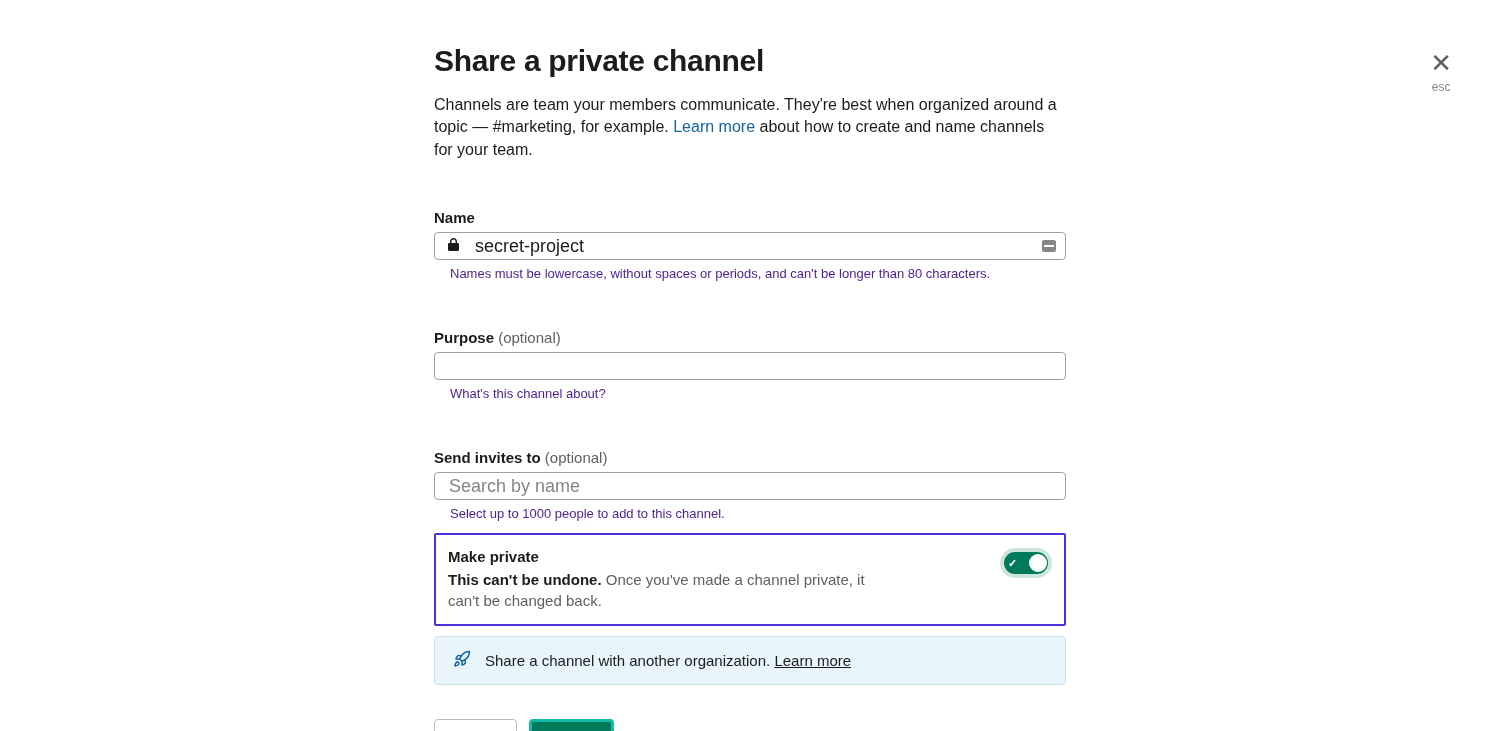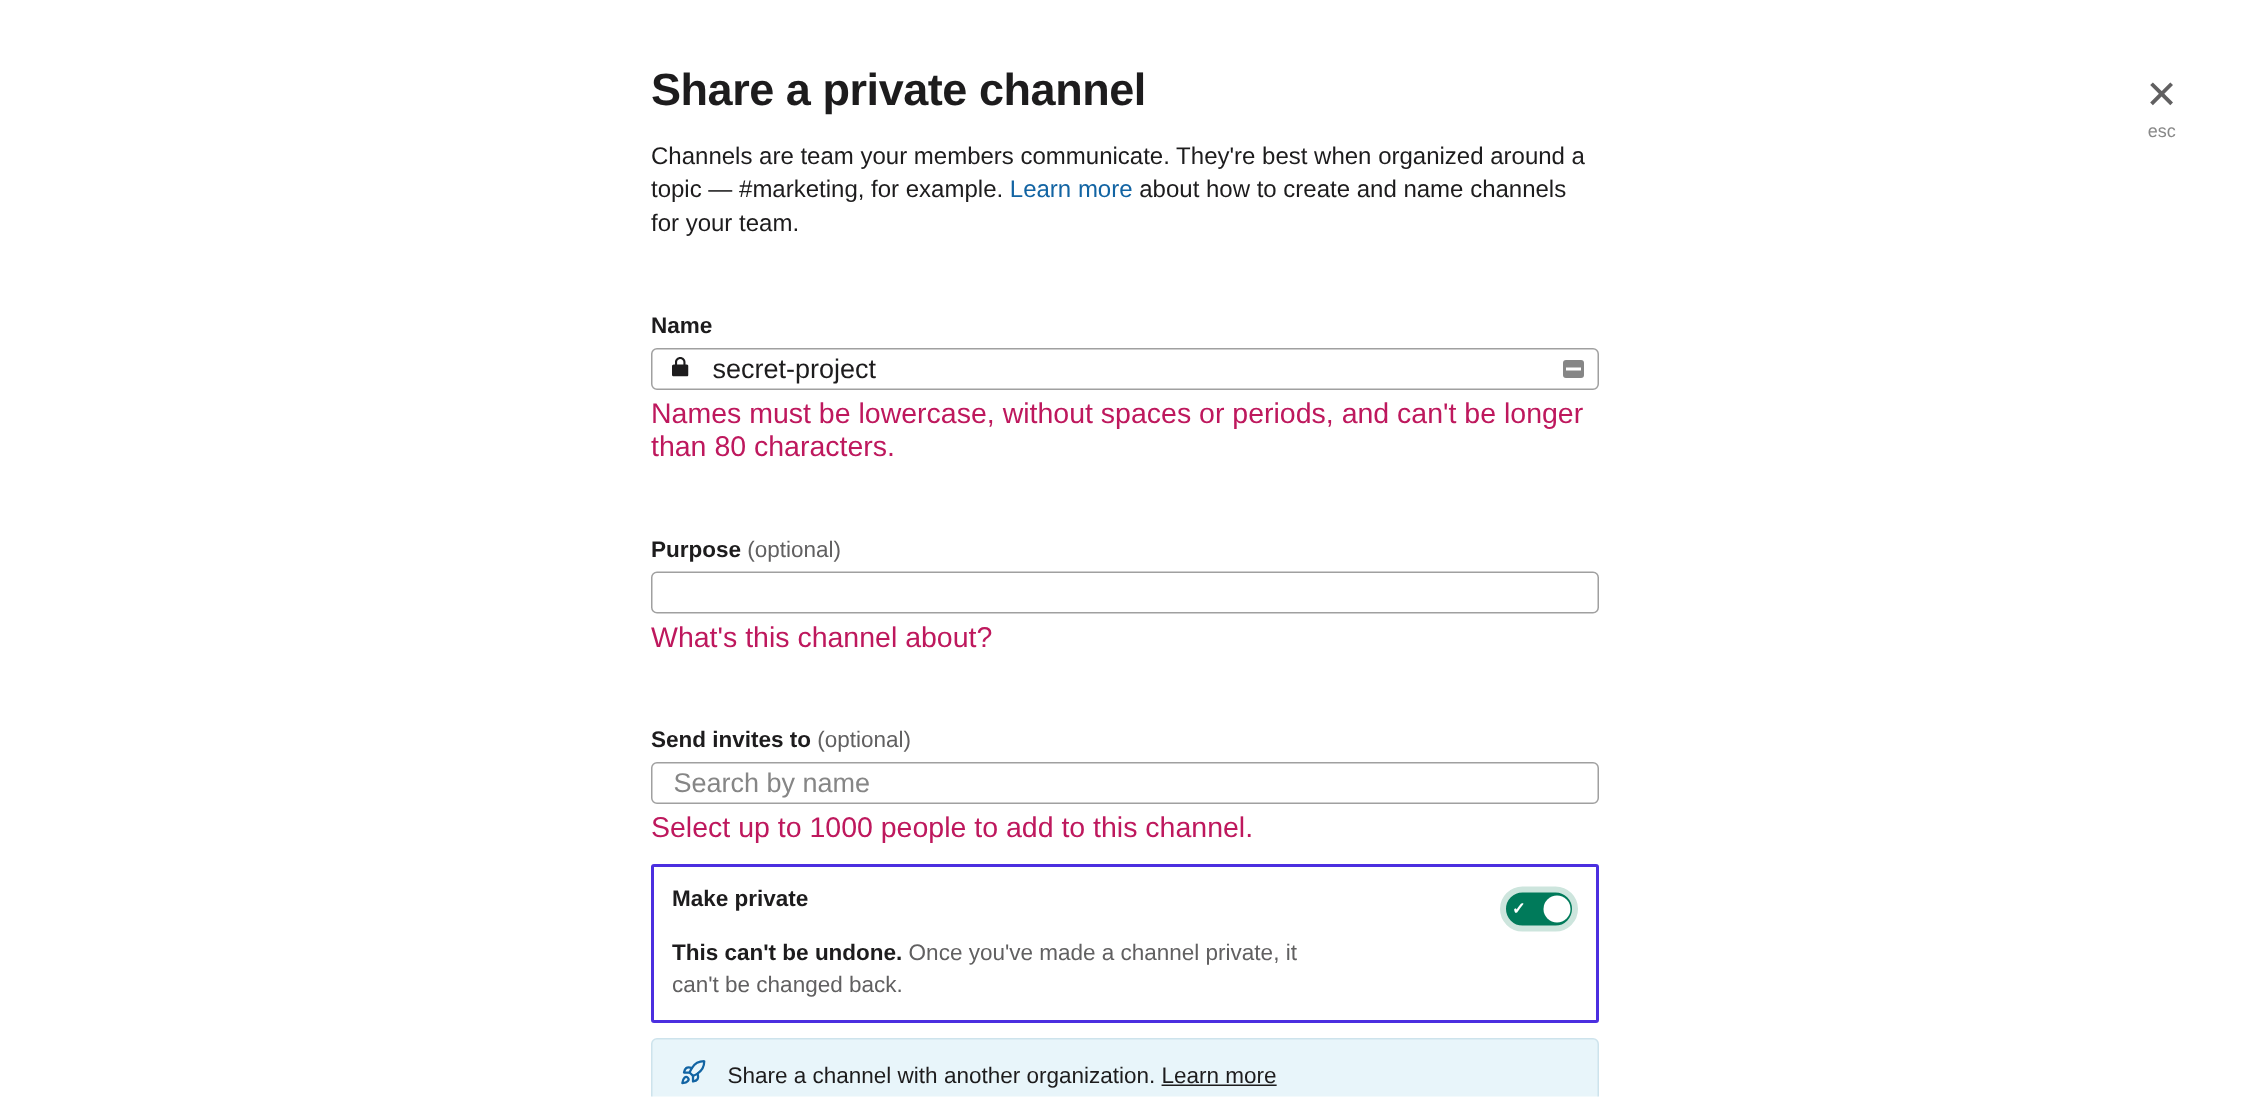--- a/index.html
+++ b/index.html
@@ -85,35 +85,35 @@
   }
   .hint-right::after {
     content: "";
     position: absolute;
     left: 2px; right: 2px;
     top: 5px;
     height: 2px;
     background: #fff;
   }
   .help {
-    font-size: 19px;
-    color: #be185d;
-    margin: 6px 0 20px 0;
+    font-size: 13px;
+    color: #4c1d95;
+    margin: 6px 0 20px 16px;
   }
   .private-section {
     border: 2.5px solid #4b2fe0;
     border-radius: 2px;
     padding: 11px 12px 13px 12px;
     margin-top: 8px;
     display: flex;
     align-items: flex-start;
     justify-content: space-between;
   }
   .private-text { max-width: 420px; font-size: 15px; line-height: 1.4; }
-  .priv-title { font-weight: 700; display: block; margin-bottom: 15px; }
+  .priv-title { font-weight: 700; display: block; margin-bottom: 2px; }
   .priv-strong { font-weight: 700; color: #1d1c1d; }
   .priv-rest { color: #616061; }
   .toggle {
     width: 52px;
     height: 30px;
     background: #007a5a;
     border-radius: 15px;
     border: 4px solid #cde5dd;
     position: relative;
     cursor: pointer;

